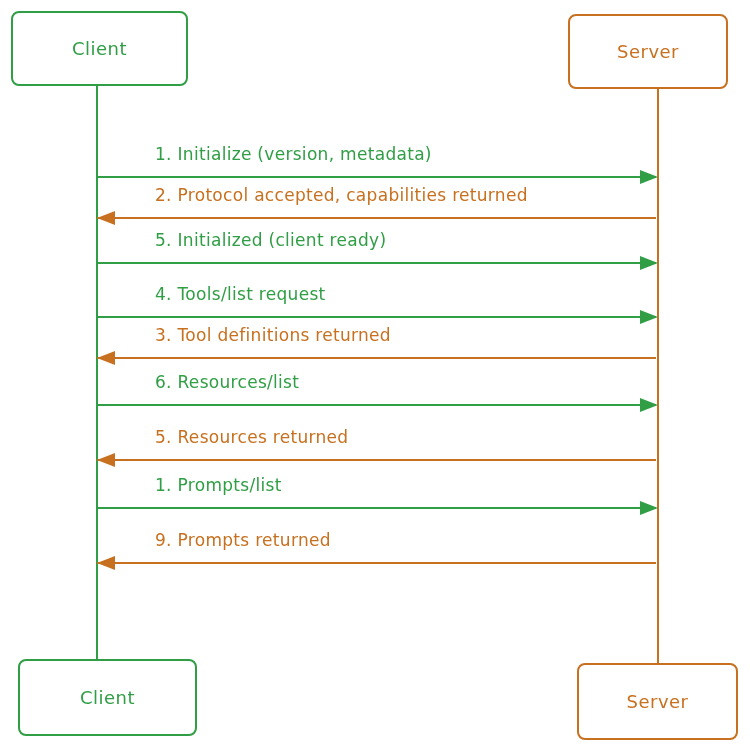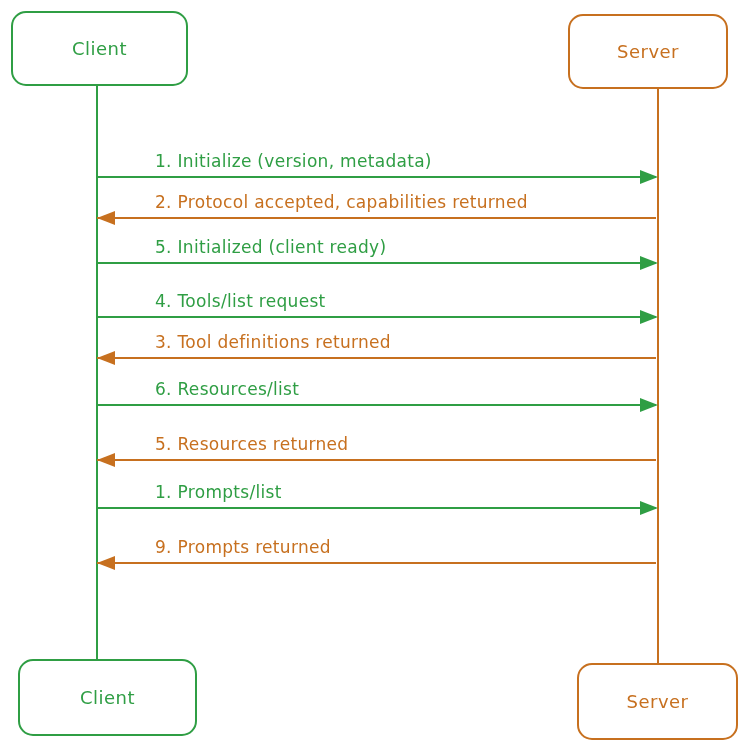--- a/index.html
+++ b/index.html
@@ -14,21 +14,21 @@
     background: var(--background, #ffffff);
     font-family: "DejaVu Sans", sans-serif;
     overflow: hidden;
   }
   
   .actor-box {
     position: absolute;
     display: flex;
     align-items: center;
     justify-content: center;
-    border-radius: 15px;
+    border-radius: 8px;
     background: #ffffff;
     font-size: 18px;
     letter-spacing: 0.5px;
     box-sizing: border-box;
   }
   .actor-box.green-box { border: 2px solid var(--green); color: var(--green); }
   .actor-box.orange-box { border: 2px solid var(--orange); color: var(--orange); }
 
   .client-top  { left: 11px;  top: 11px;  width: 177px; height: 75px; }
   .server-top  { left: 568px; top: 14px;  width: 160px; height: 75px; }
@@ -56,21 +56,21 @@
     right: 2px;
     top: 0;
     height: 2px;
   }
   .message.to-server .msg-line { background: var(--green); }
   .message.to-client .msg-line { background: var(--orange); }
 
   .message .msg-label {
     position: absolute;
     left: 58px;
-    bottom: 7px;
+    bottom: 14px;
     white-space: nowrap;
     font-size: 17px;
     letter-spacing: 0.3px;
     margin-top: 16px;
   }
   .message.to-server .msg-label { color: var(--green); }
   .message.to-client .msg-label { color: var(--orange); }
 
   .arrowhead {
     position: absolute;

